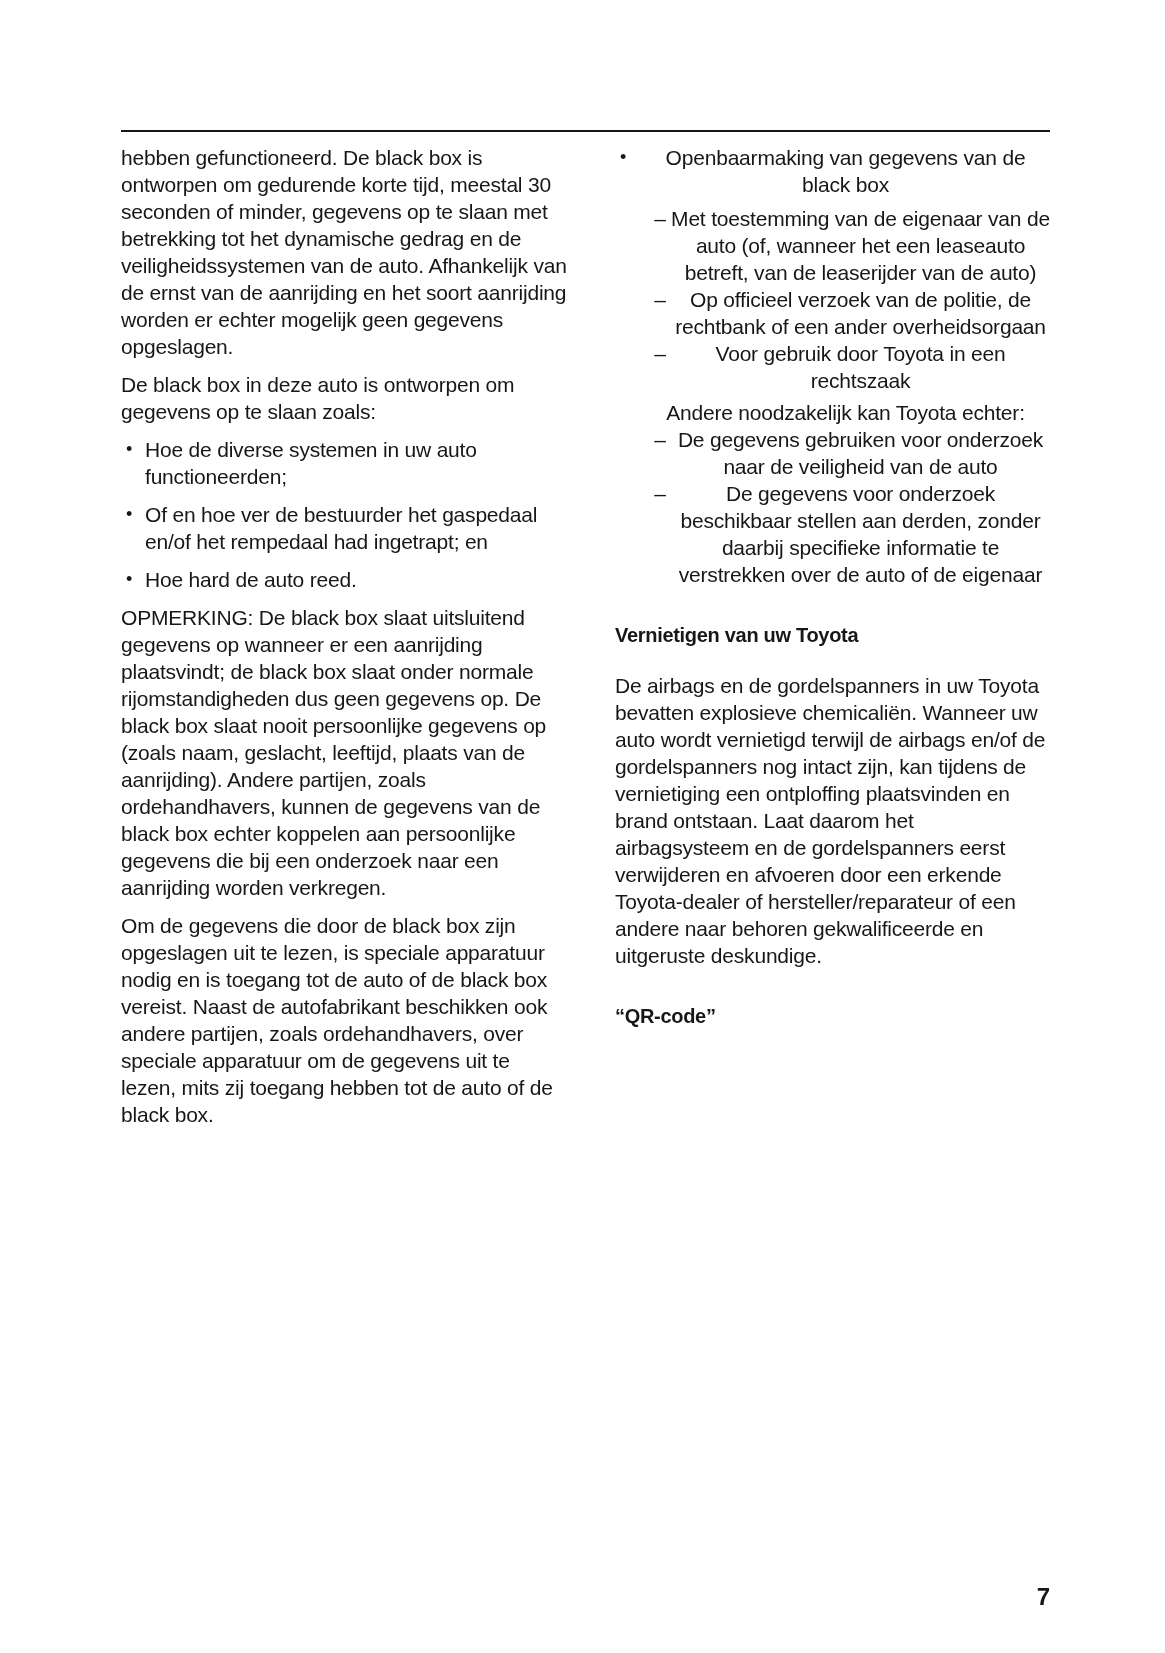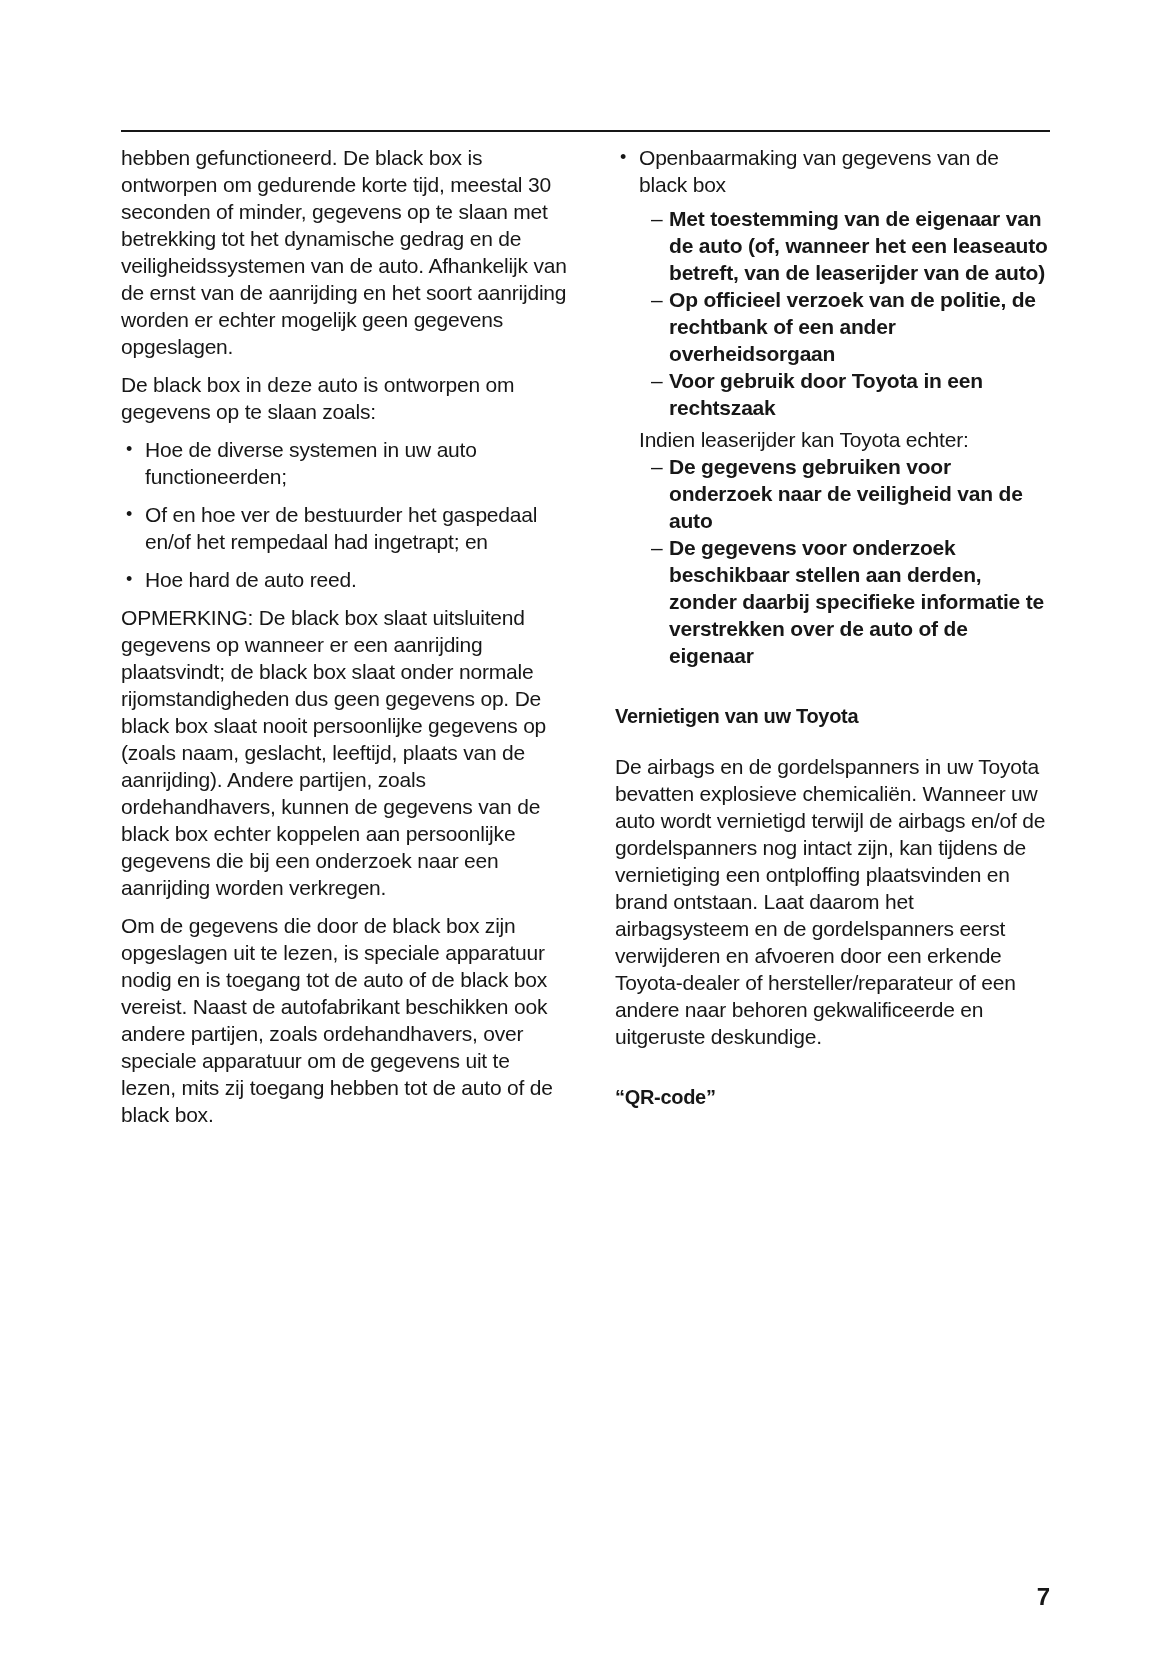--- a/index.html
+++ b/index.html
@@ -36,27 +36,27 @@
   .interlude { margin-top: 5px; }
 
   .bullet-item { display: flex; margin-bottom: 11px; }
   .bullet-glyph {
     flex: 0 0 24px;
     font-size: 18px;
     line-height: 27px;
     padding-left: 5px;
   }
   .bullet-text { flex: 1; }
-  .bullet-content { flex: 1; }
+  .bullet-content { flex: 1; text-align: center; }
   .col-right .bullet-item { margin-bottom: 0; }
 
   .dash-item { display: flex; padding-left: 12px; }
   .dash-glyph { flex: 0 0 18px; font-size: 21px; line-height: 27px; }
   .dash-text { flex: 1; }
-  .dash-item .body { margin-bottom: 0; font-weight: bold; }
+  .dash-item .body { margin-bottom: 0; }
 
   .section-heading {
     font-size: 20px;
     line-height: 34px;
     font-weight: bold;
     letter-spacing: -0.3px;
     margin: 30px 0 20px 0;
   }
   .page-number {
     position: absolute;
@@ -106,21 +106,21 @@
         </div>
         <div class="dash-item">
           <span class="dash-glyph">–</span>
           <span class="dash-text body no-gap">Op officieel verzoek van de politie, de rechtbank of een ander overheidsorgaan</span>
         </div>
         <div class="dash-item">
           <span class="dash-glyph">–</span>
           <span class="dash-text body no-gap">Voor gebruik door Toyota in een rechtszaak</span>
         </div>
 
-        <p class="body no-gap interlude">Indien leaserijder kan Toyota echter:</p>
+        <p class="body no-gap interlude">Andere noodzakelijk kan Toyota echter:</p>
 
         <div class="dash-item">
           <span class="dash-glyph">–</span>
           <span class="dash-text body no-gap">De gegevens gebruiken voor onderzoek naar de veiligheid van de auto</span>
         </div>
         <div class="dash-item">
           <span class="dash-glyph">–</span>
           <span class="dash-text body no-gap">De gegevens voor onderzoek beschikbaar stellen aan derden, zonder daarbij specifieke informatie te verstrekken over de auto of de eigenaar</span>
         </div>
       </div>

